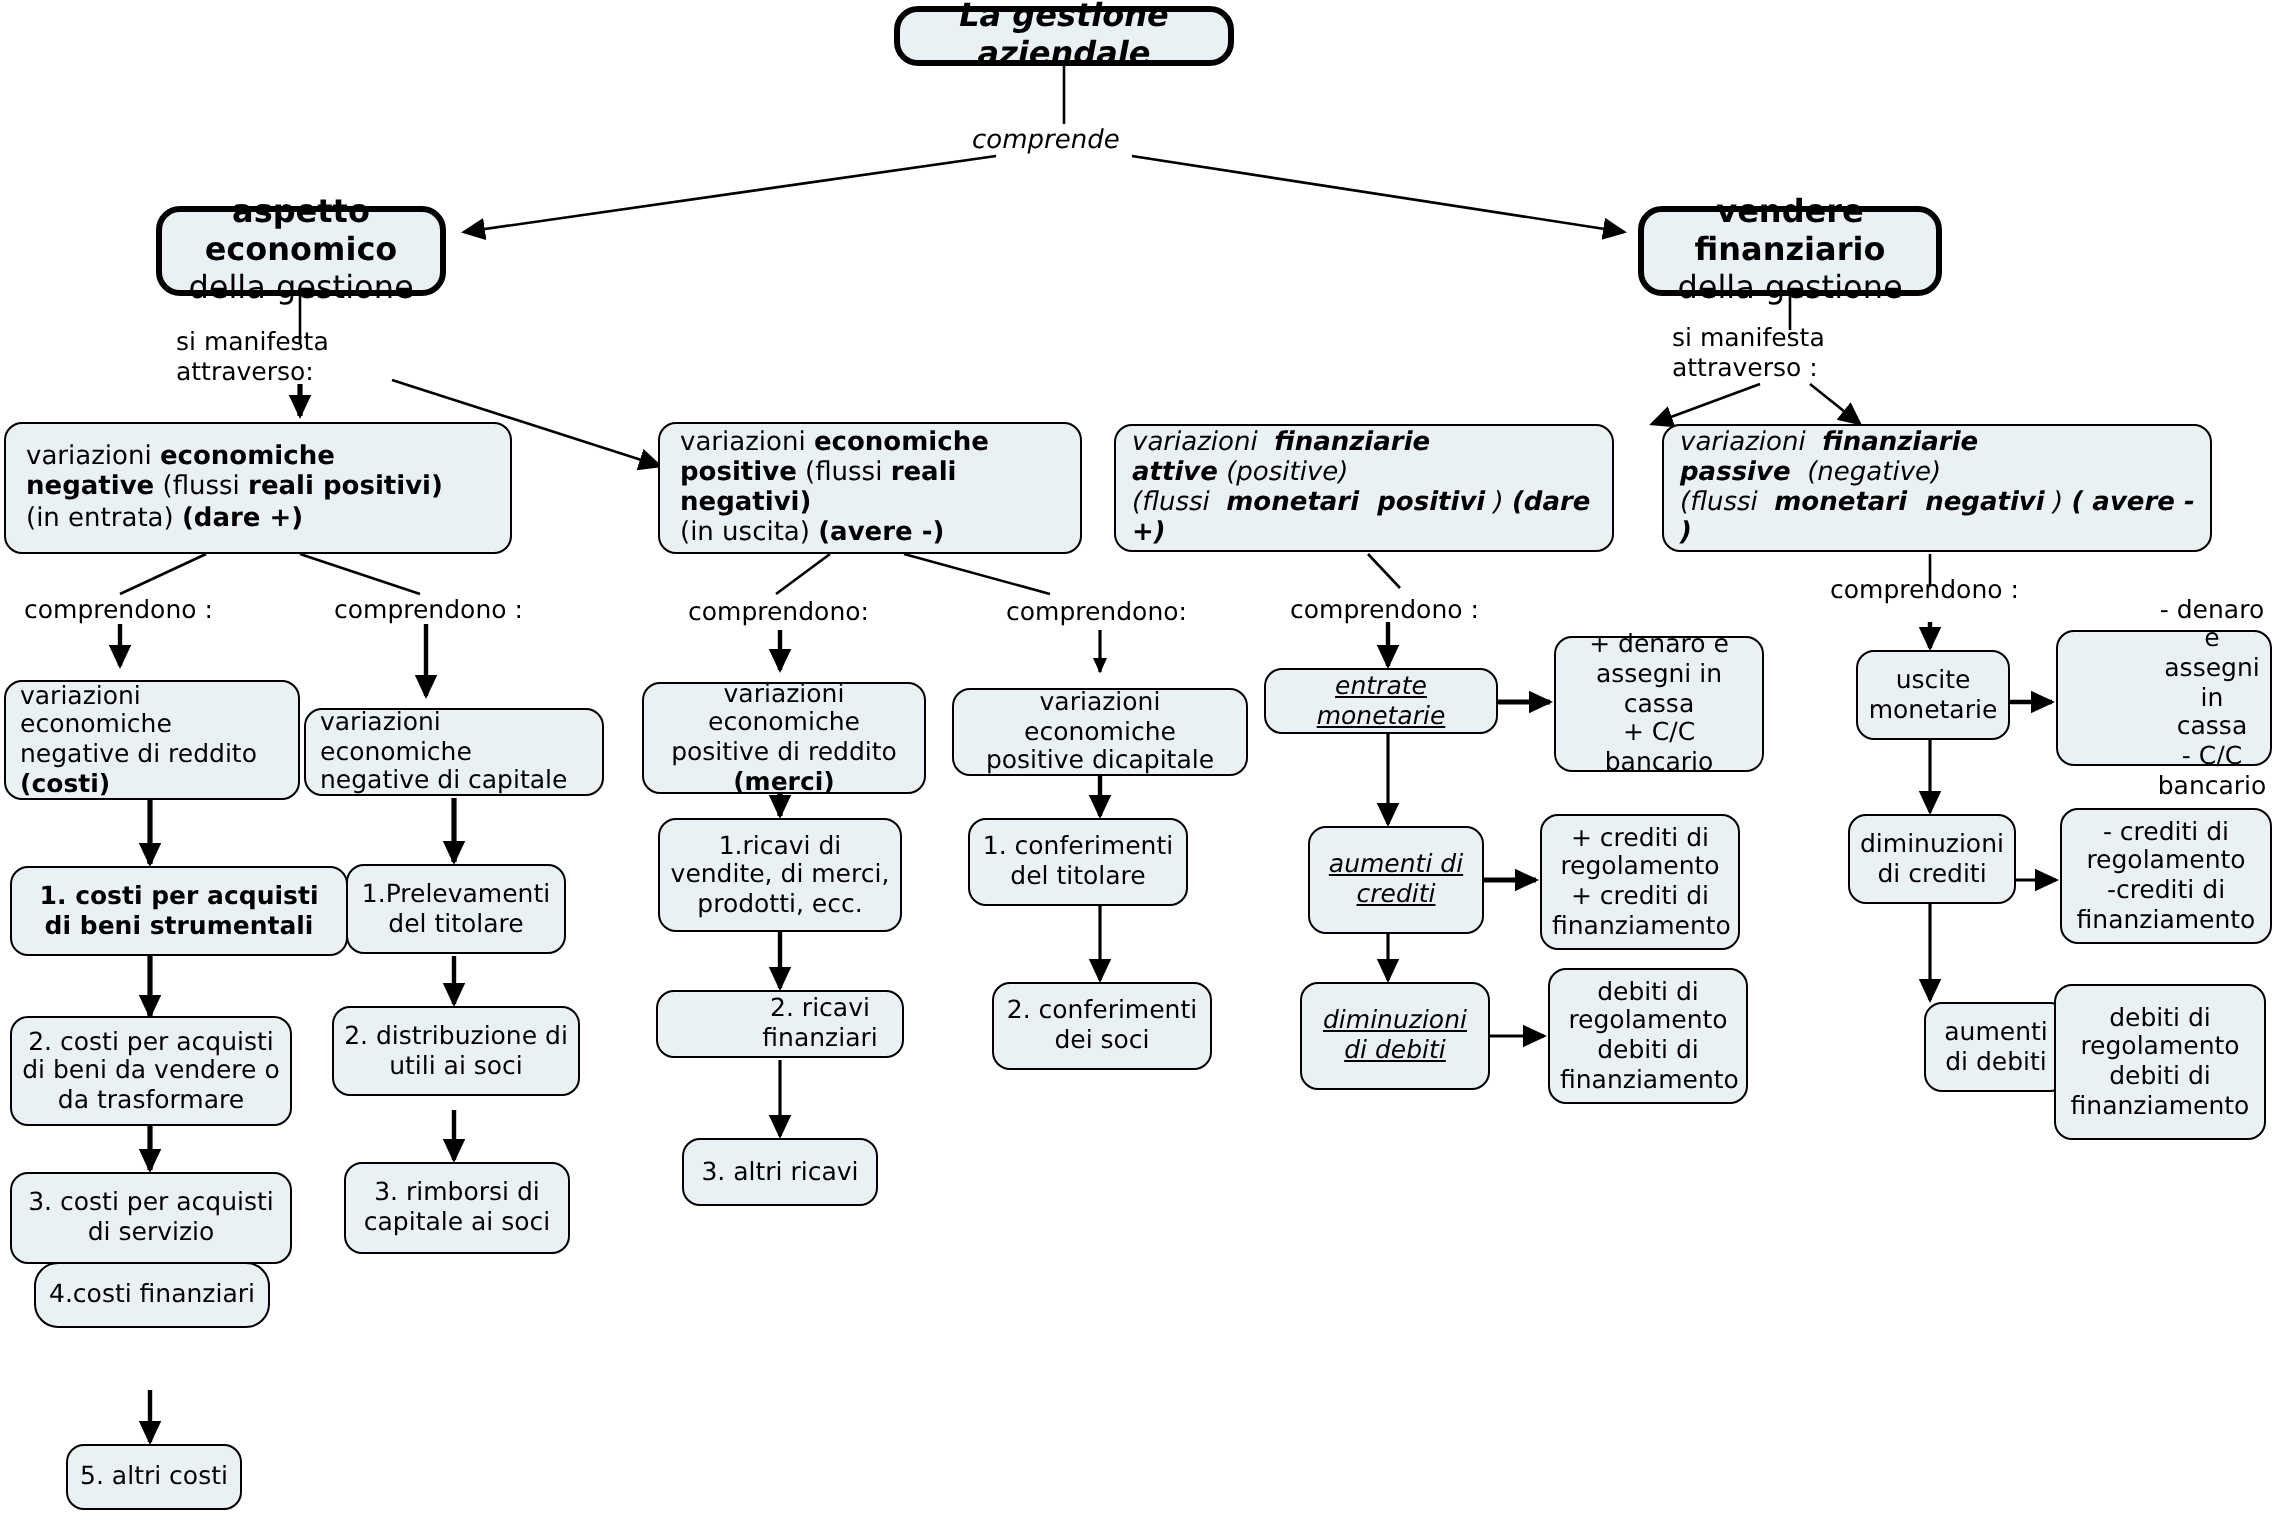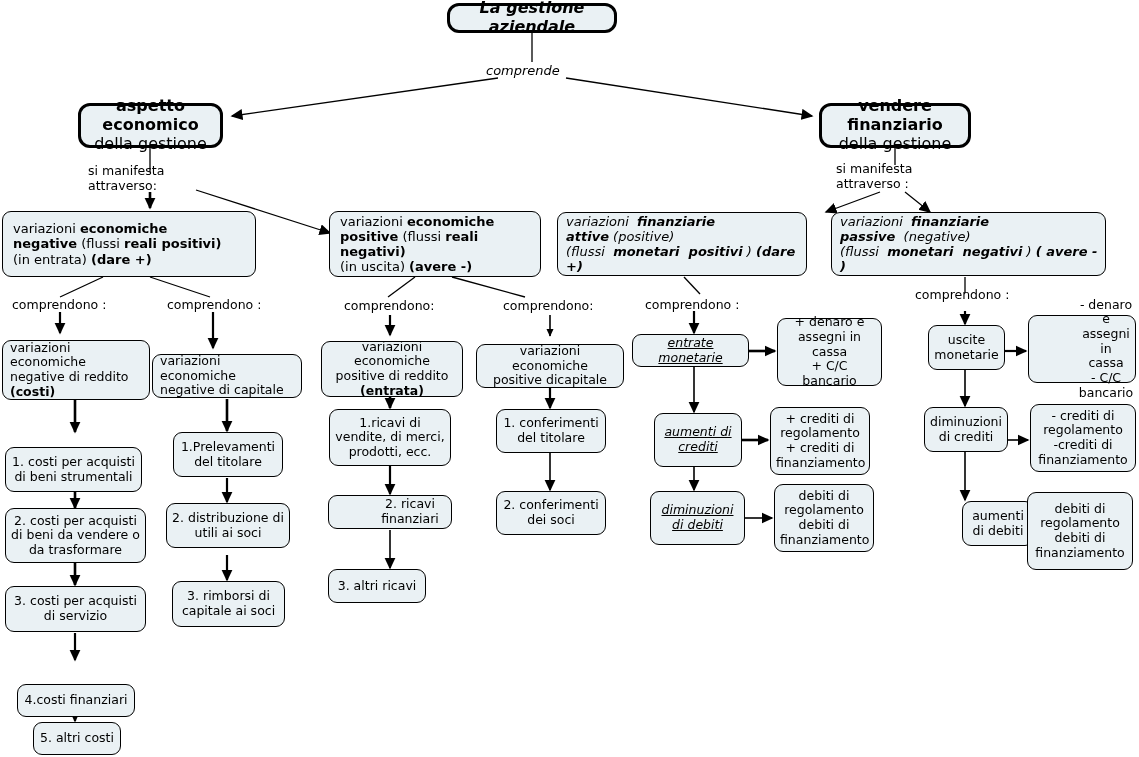--- a/index.html
+++ b/index.html
@@ -133,40 +133,40 @@
   <div class="lbl" style="left:645px;top:298px;width:100px;font-size:12.5px;">comprendono :</div>
   <div class="lbl" style="left:915px;top:288px;width:100px;font-size:12.5px;">comprendono :</div>
 
   <div class="node" style="left:2px;top:340px;width:148px;height:60px;font-size:12.5px;justify-content:flex-start;padding-left:7px;">
     <span class="t" style="text-align:left;">variazioni economiche<br>negative di reddito<br><b>(costi)</b></span>
   </div>
   <div class="node" style="left:152px;top:354px;width:150px;height:44px;font-size:12.5px;justify-content:flex-start;padding-left:7px;">
     <span class="t" style="text-align:left;">variazioni economiche<br>negative di capitale</span>
   </div>
   <div class="node" style="left:321px;top:341px;width:142px;height:56px;font-size:12.5px;">
-    <span class="t">variazioni economiche<br> positive di reddito<br><b>(entrata)</b></span>
+    <span class="t">variazioni economiche<br> positive di reddito<br><b>(merci)</b></span>
   </div>
   <div class="node" style="left:476px;top:344px;width:148px;height:44px;font-size:12.5px;">
     <span class="t">variazioni economiche<br>positive dicapitale</span>
   </div>
 
-  <div class="node" style="left:5px;top:447px;width:137px;height:45px;font-size:12.5px;">
+  <div class="node" style="left:5px;top:433px;width:169px;height:45px;font-size:12.5px;font-weight:bold;">
     <span class="t" style="white-space:pre-line;">1. costi per acquisti
 di beni strumentali</span>
   </div>
   <div class="node" style="left:5px;top:508px;width:141px;height:55px;font-size:12.5px;">
     <span class="t" style="white-space:pre-line;">2. costi per acquisti
 di beni da vendere o
 da trasformare</span>
   </div>
   <div class="node" style="left:5px;top:586px;width:141px;height:46px;font-size:12.5px;">
     <span class="t" style="white-space:pre-line;">3. costi per acquisti
 di servizio</span>
   </div>
-  <div class="node" style="left:17px;top:684px;width:118px;height:33px;font-size:12.5px;">
+  <div class="node" style="left:17px;top:631px;width:118px;height:33px;font-size:12.5px;border-radius:12px;">
     <span class="t" style="white-space:pre-line;">4.costi finanziari</span>
   </div>
   <div class="node" style="left:33px;top:722px;width:88px;height:33px;font-size:12.5px;">
     <span class="t" style="white-space:pre-line;">5. altri costi</span>
   </div>
 
   <div class="node" style="left:173px;top:432px;width:110px;height:45px;font-size:12.5px;">
     <span class="t" style="white-space:pre-line;">1.Prelevamenti
 del titolare</span>
   </div>
@@ -180,25 +180,25 @@
   </div>
 
   <div class="node" style="left:329px;top:409px;width:122px;height:57px;font-size:12.5px;">
     <span class="t" style="white-space:pre-line;">1.ricavi di
 vendite, di merci,
 prodotti, ecc.</span>
   </div>
   <div class="node" style="left:328px;top:495px;width:124px;height:34px;font-size:12.5px;">
     <span class="t" style="white-space:pre-line;margin-left:40px;">2. ricavi finanziari</span>
   </div>
-  <div class="node" style="left:328px;top:569px;width:98px;height:34px;font-size:12.5px;">
+  <div class="node" style="left:341px;top:569px;width:98px;height:34px;font-size:12.5px;">
     <span class="t" style="white-space:pre-line;">3. altri ricavi</span>
   </div>
 
-  <div class="node" style="left:496px;top:409px;width:110px;height:44px;font-size:12.5px;">
+  <div class="node" style="left:484px;top:409px;width:110px;height:44px;font-size:12.5px;">
     <span class="t" style="white-space:pre-line;">1. conferimenti
 del titolare</span>
   </div>
   <div class="node" style="left:496px;top:491px;width:110px;height:44px;font-size:12.5px;">
     <span class="t" style="white-space:pre-line;">2. conferimenti
 dei soci</span>
   </div>
 
   <div class="node" style="left:632px;top:334px;width:117px;height:33px;font-size:12.5px;">
     <span class="t"><i><u>entrate monetarie</u></i></span>

